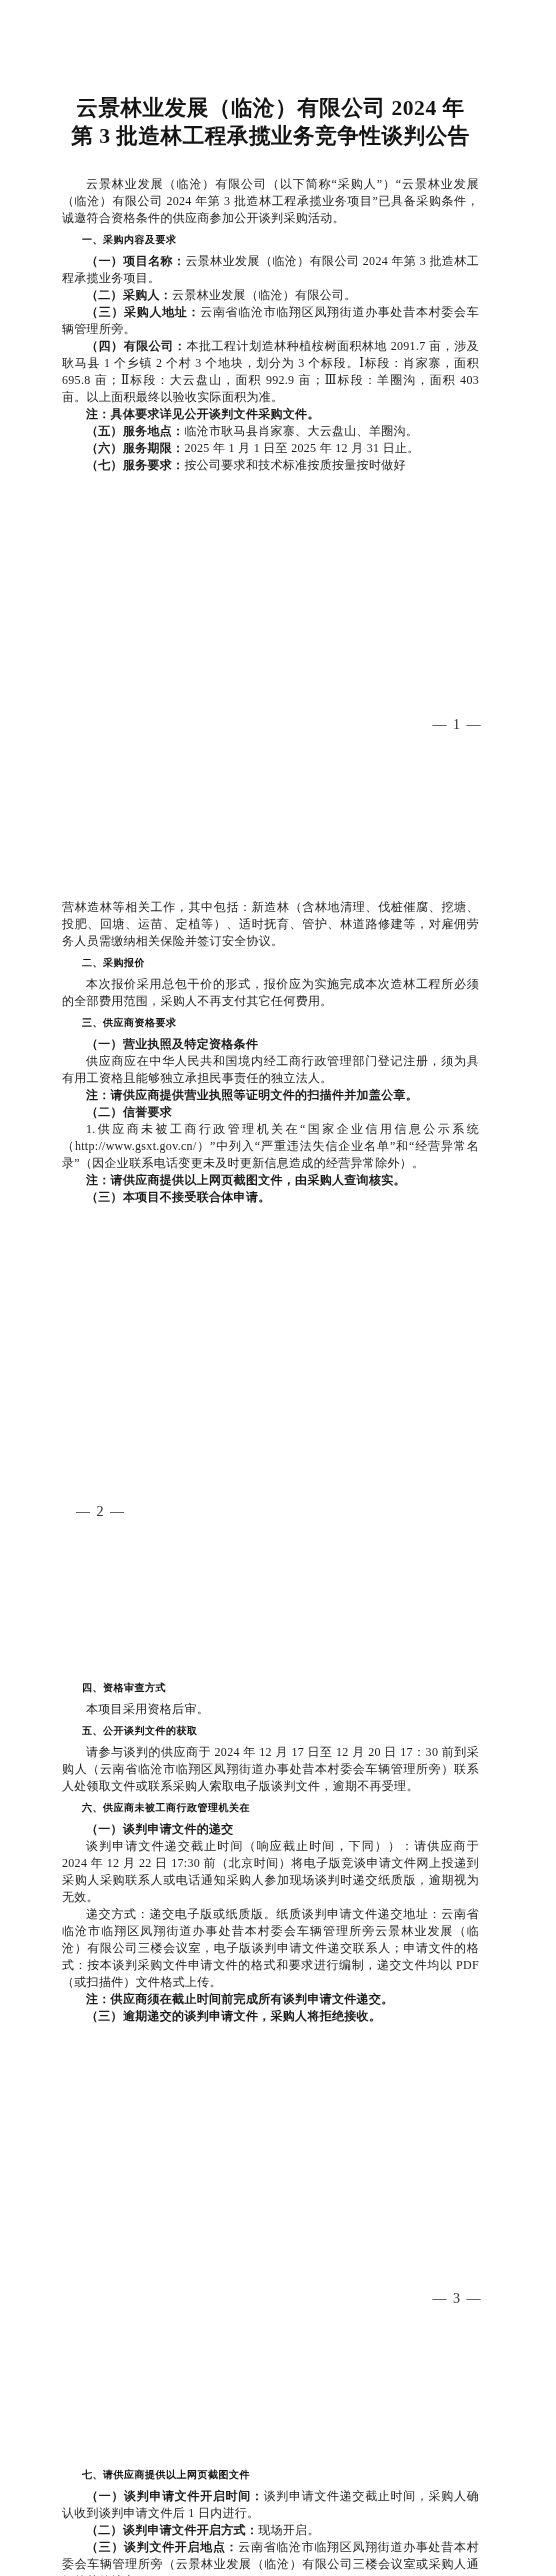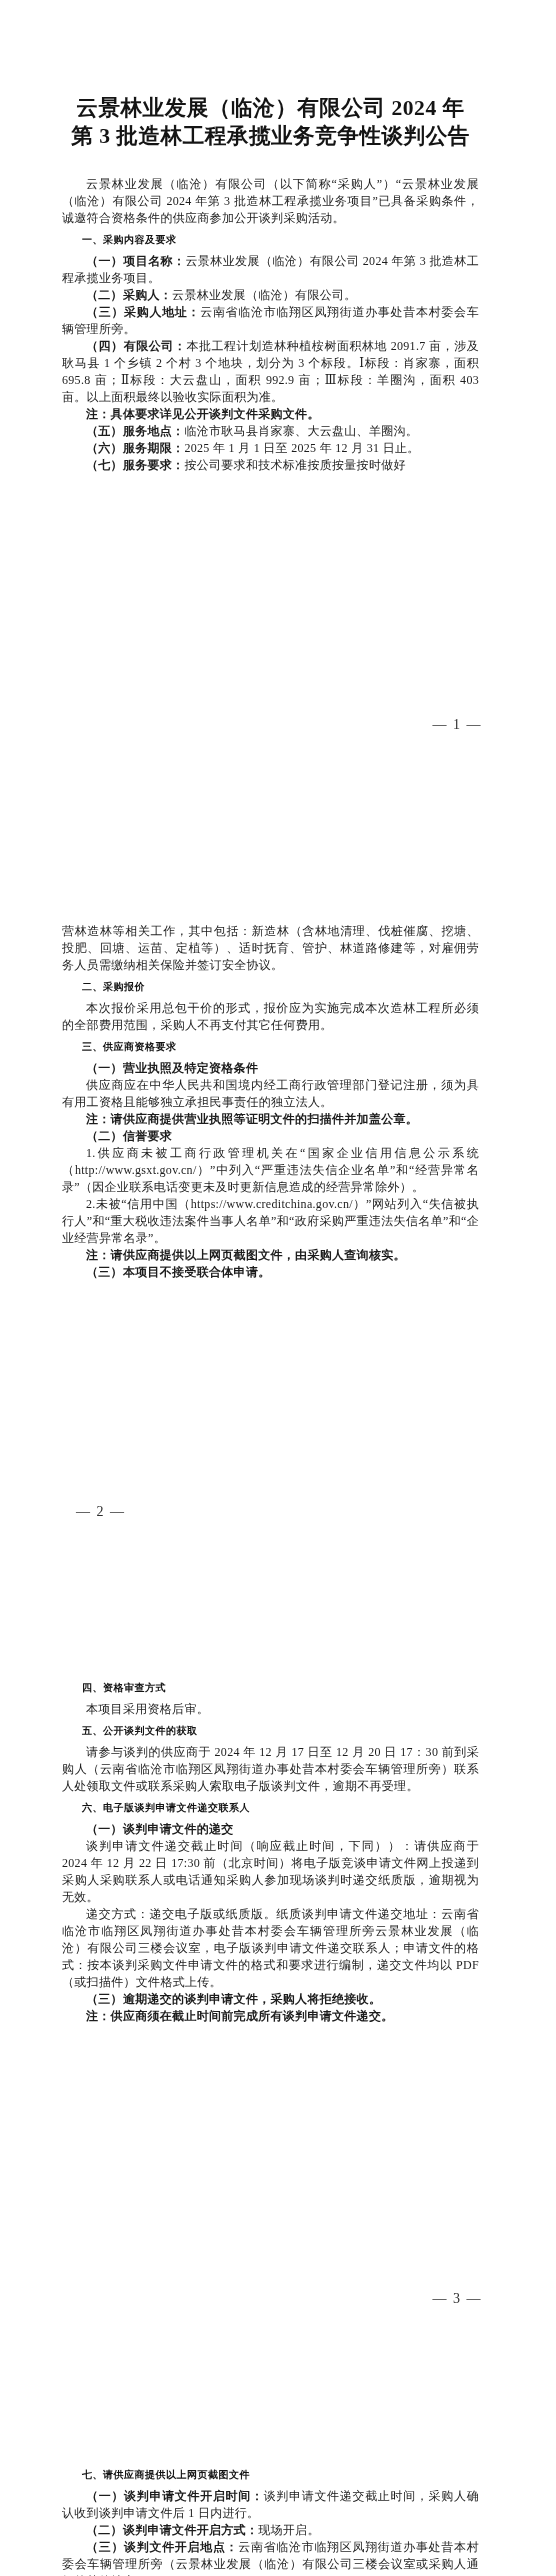--- a/index.html
+++ b/index.html
@@ -37,21 +37,21 @@
     letter-spacing:0.5px;
     color:#141414;
   }
   .para{
     font-size:12px;
     line-height:17px;
     text-indent:2em;
     text-align:justify;
     letter-spacing:0.3px;
   }
-  .para.cont{text-indent:0;margin-top:24px;}
+  .para.cont{text-indent:0;}
   .para.note,.para.sub{font-weight:700;}
   .h1{
     font-family:"Liberation Sans","DejaVu Sans",sans-serif;
     font-size:10px;
     line-height:26px;
     font-weight:700;
     text-indent:2em;
     letter-spacing:0.5px;
     color:#141414;
   }
@@ -93,38 +93,37 @@
       <div class="content pad2">
         <div class="para cont">营林造林等相关工作，其中包括：新造林（含林地清理、伐桩催腐、挖塘、投肥、回塘、运苗、定植等）、适时抚育、管护、林道路修建等，对雇佣劳务人员需缴纳相关保险并签订安全协议。</div>
         <div class="h1">二、采购报价</div>
         <div class="para">本次报价采用总包干价的形式，报价应为实施完成本次造林工程所必须的全部费用范围，采购人不再支付其它任何费用。</div>
         <div class="h1">三、供应商资格要求</div>
         <div class="para sub">（一）营业执照及特定资格条件</div>
         <div class="para">供应商应在中华人民共和国境内经工商行政管理部门登记注册，须为具有用工资格且能够独立承担民事责任的独立法人。</div>
         <div class="para note">注：请供应商提供营业执照等证明文件的扫描件并加盖公章。</div>
         <div class="para sub">（二）信誉要求</div>
         <div class="para">1.供应商未被工商行政管理机关在“国家企业信用信息公示系统（http://www.gsxt.gov.cn/）”中列入“严重违法失信企业名单”和“经营异常名录”（因企业联系电话变更未及时更新信息造成的经营异常除外）。</div>
-        <div class="para">2.未被“信用中国（https://www.creditchina.gov.cn/）”网站列入“失信被执行人”和“重大税收违法案件当事人名单”和“政府采购严重违法失信名单”和“企业经营异常名录”。</div>
         <div class="para note">注：请供应商提供以上网页截图文件，由采购人查询核实。</div>
         <div class="para sub">（三）本项目不接受联合体申请。</div>
       </div>
       <div class="page-num pn-left">— 2 —</div>
     </section>
     <section class="page">
       <div class="content pad3">
         <div class="h1">四、资格审查方式</div>
         <div class="para">本项目采用资格后审。</div>
         <div class="h1">五、公开谈判文件的获取</div>
         <div class="para">请参与谈判的供应商于 2024 年 12 月 17 日至 12 月 20 日 17：30 前到采购人（云南省临沧市临翔区凤翔街道办事处昔本村委会车辆管理所旁）联系人处领取文件或联系采购人索取电子版谈判文件，逾期不再受理。</div>
-        <div class="h1">六、电子版谈判申请文件递交联系人</div>
+        <div class="h1">六、供应商未被工商行政管理机关在</div>
         <div class="para sub">（一）谈判申请文件的递交</div>
         <div class="para">谈判申请文件递交截止时间（响应截止时间，下同））：请供应商于 2024 年 12 月 22 日 17:30 前（北京时间）将电子版竞谈申请文件网上投递到采购人采购联系人或电话通知采购人参加现场谈判时递交纸质版，逾期视为无效。</div>
         <div class="para">递交方式：递交电子版或纸质版。纸质谈判申请文件递交地址：云南省临沧市临翔区凤翔街道办事处昔本村委会车辆管理所旁云景林业发展（临沧）有限公司三楼会议室，电子版谈判申请文件递交联系人；申请文件的格式：按本谈判采购文件申请文件的格式和要求进行编制，递交文件均以 PDF（或扫描件）文件格式上传。</div>
+        <div class="para note">注：供应商须在截止时间前完成所有谈判申请文件递交。</div>
         <div class="para sub">（三）逾期递交的谈判申请文件，采购人将拒绝接收。</div>
-        <div class="para note">注：供应商须在截止时间前完成所有谈判申请文件递交。</div>
       </div>
       <div class="page-num pn-right">— 3 —</div>
     </section>
     <section class="page">
       <div class="content pad4">
         <div class="h1">七、请供应商提供以上网页截图文件</div>
         <div class="para"><span class="lbl">（一）谈判申请文件开启时间：</span><span class="txt">谈判申请文件递交截止时间，采购人确认收到谈判申请文件后 1 日内进行。</span></div>
         <div class="para"><span class="lbl">（二）谈判申请文件开启方式：</span><span class="txt">现场开启。</span></div>
         <div class="para"><span class="lbl">（三）谈判文件开启地点：</span><span class="txt">云南省临沧市临翔区凤翔街道办事处昔本村委会车辆管理所旁（云景林业发展（临沧）有限公司三楼会议室或采购人通知的其他地点）。</span></div>
       </div>

